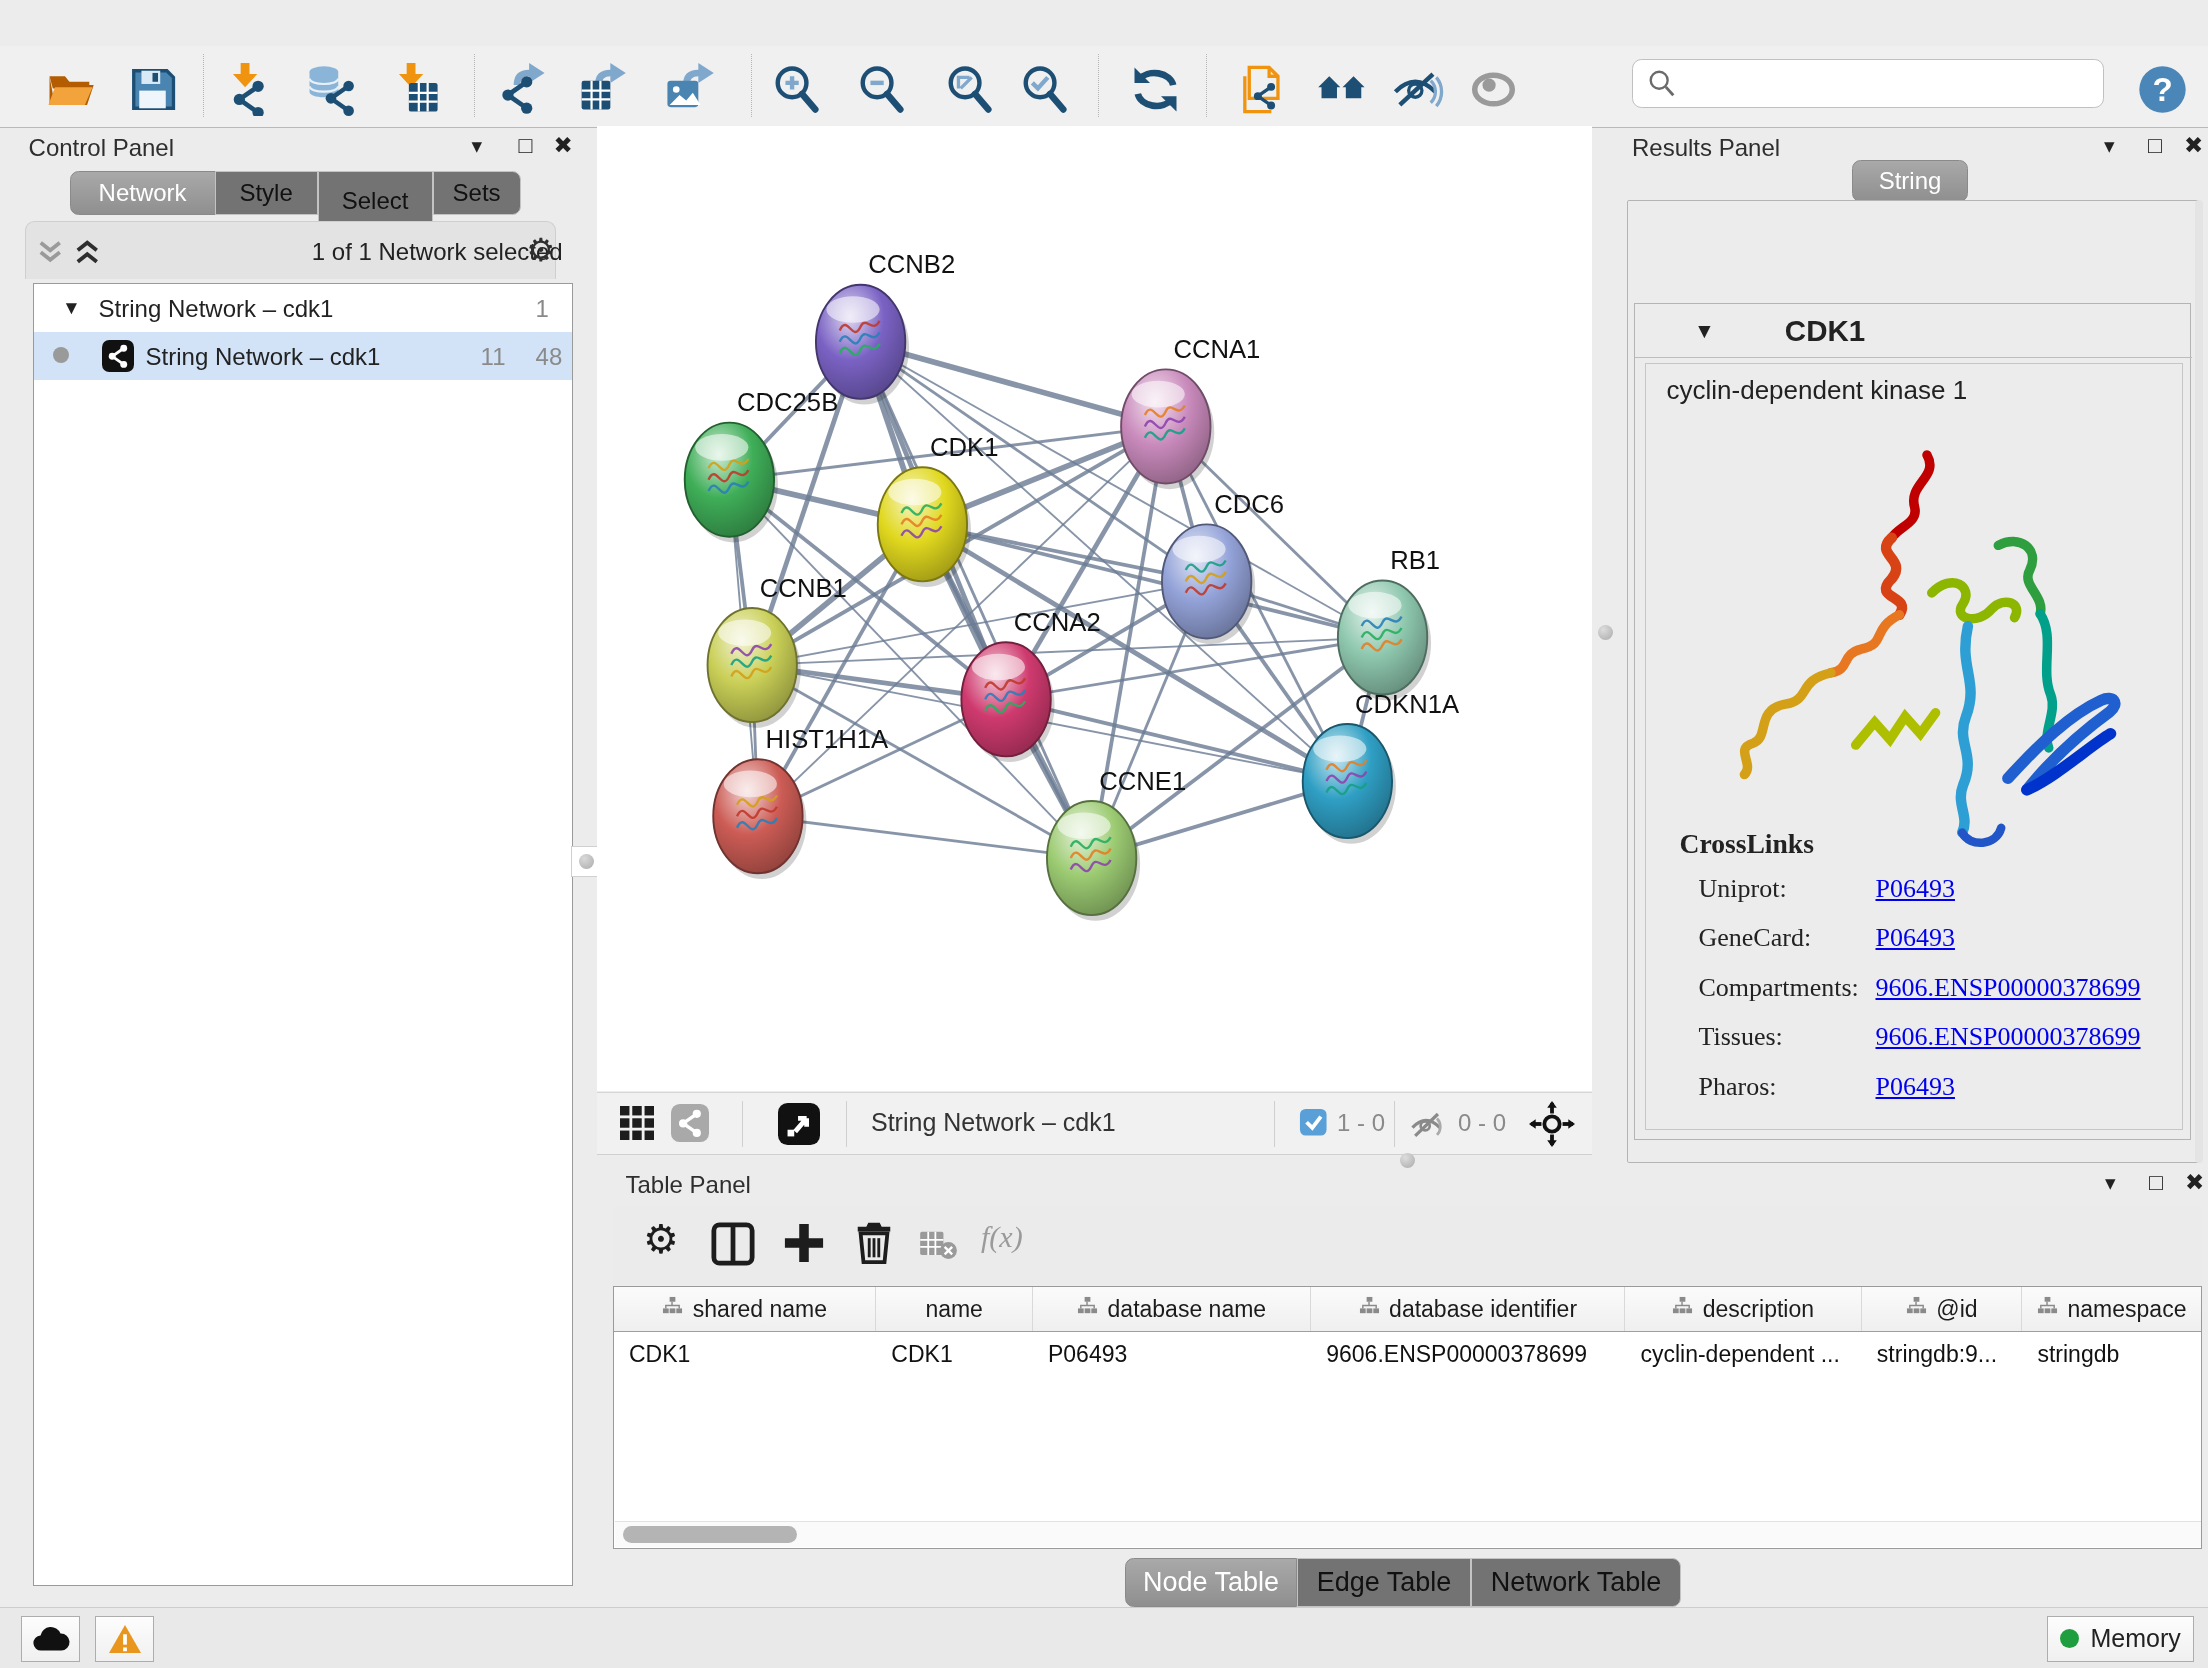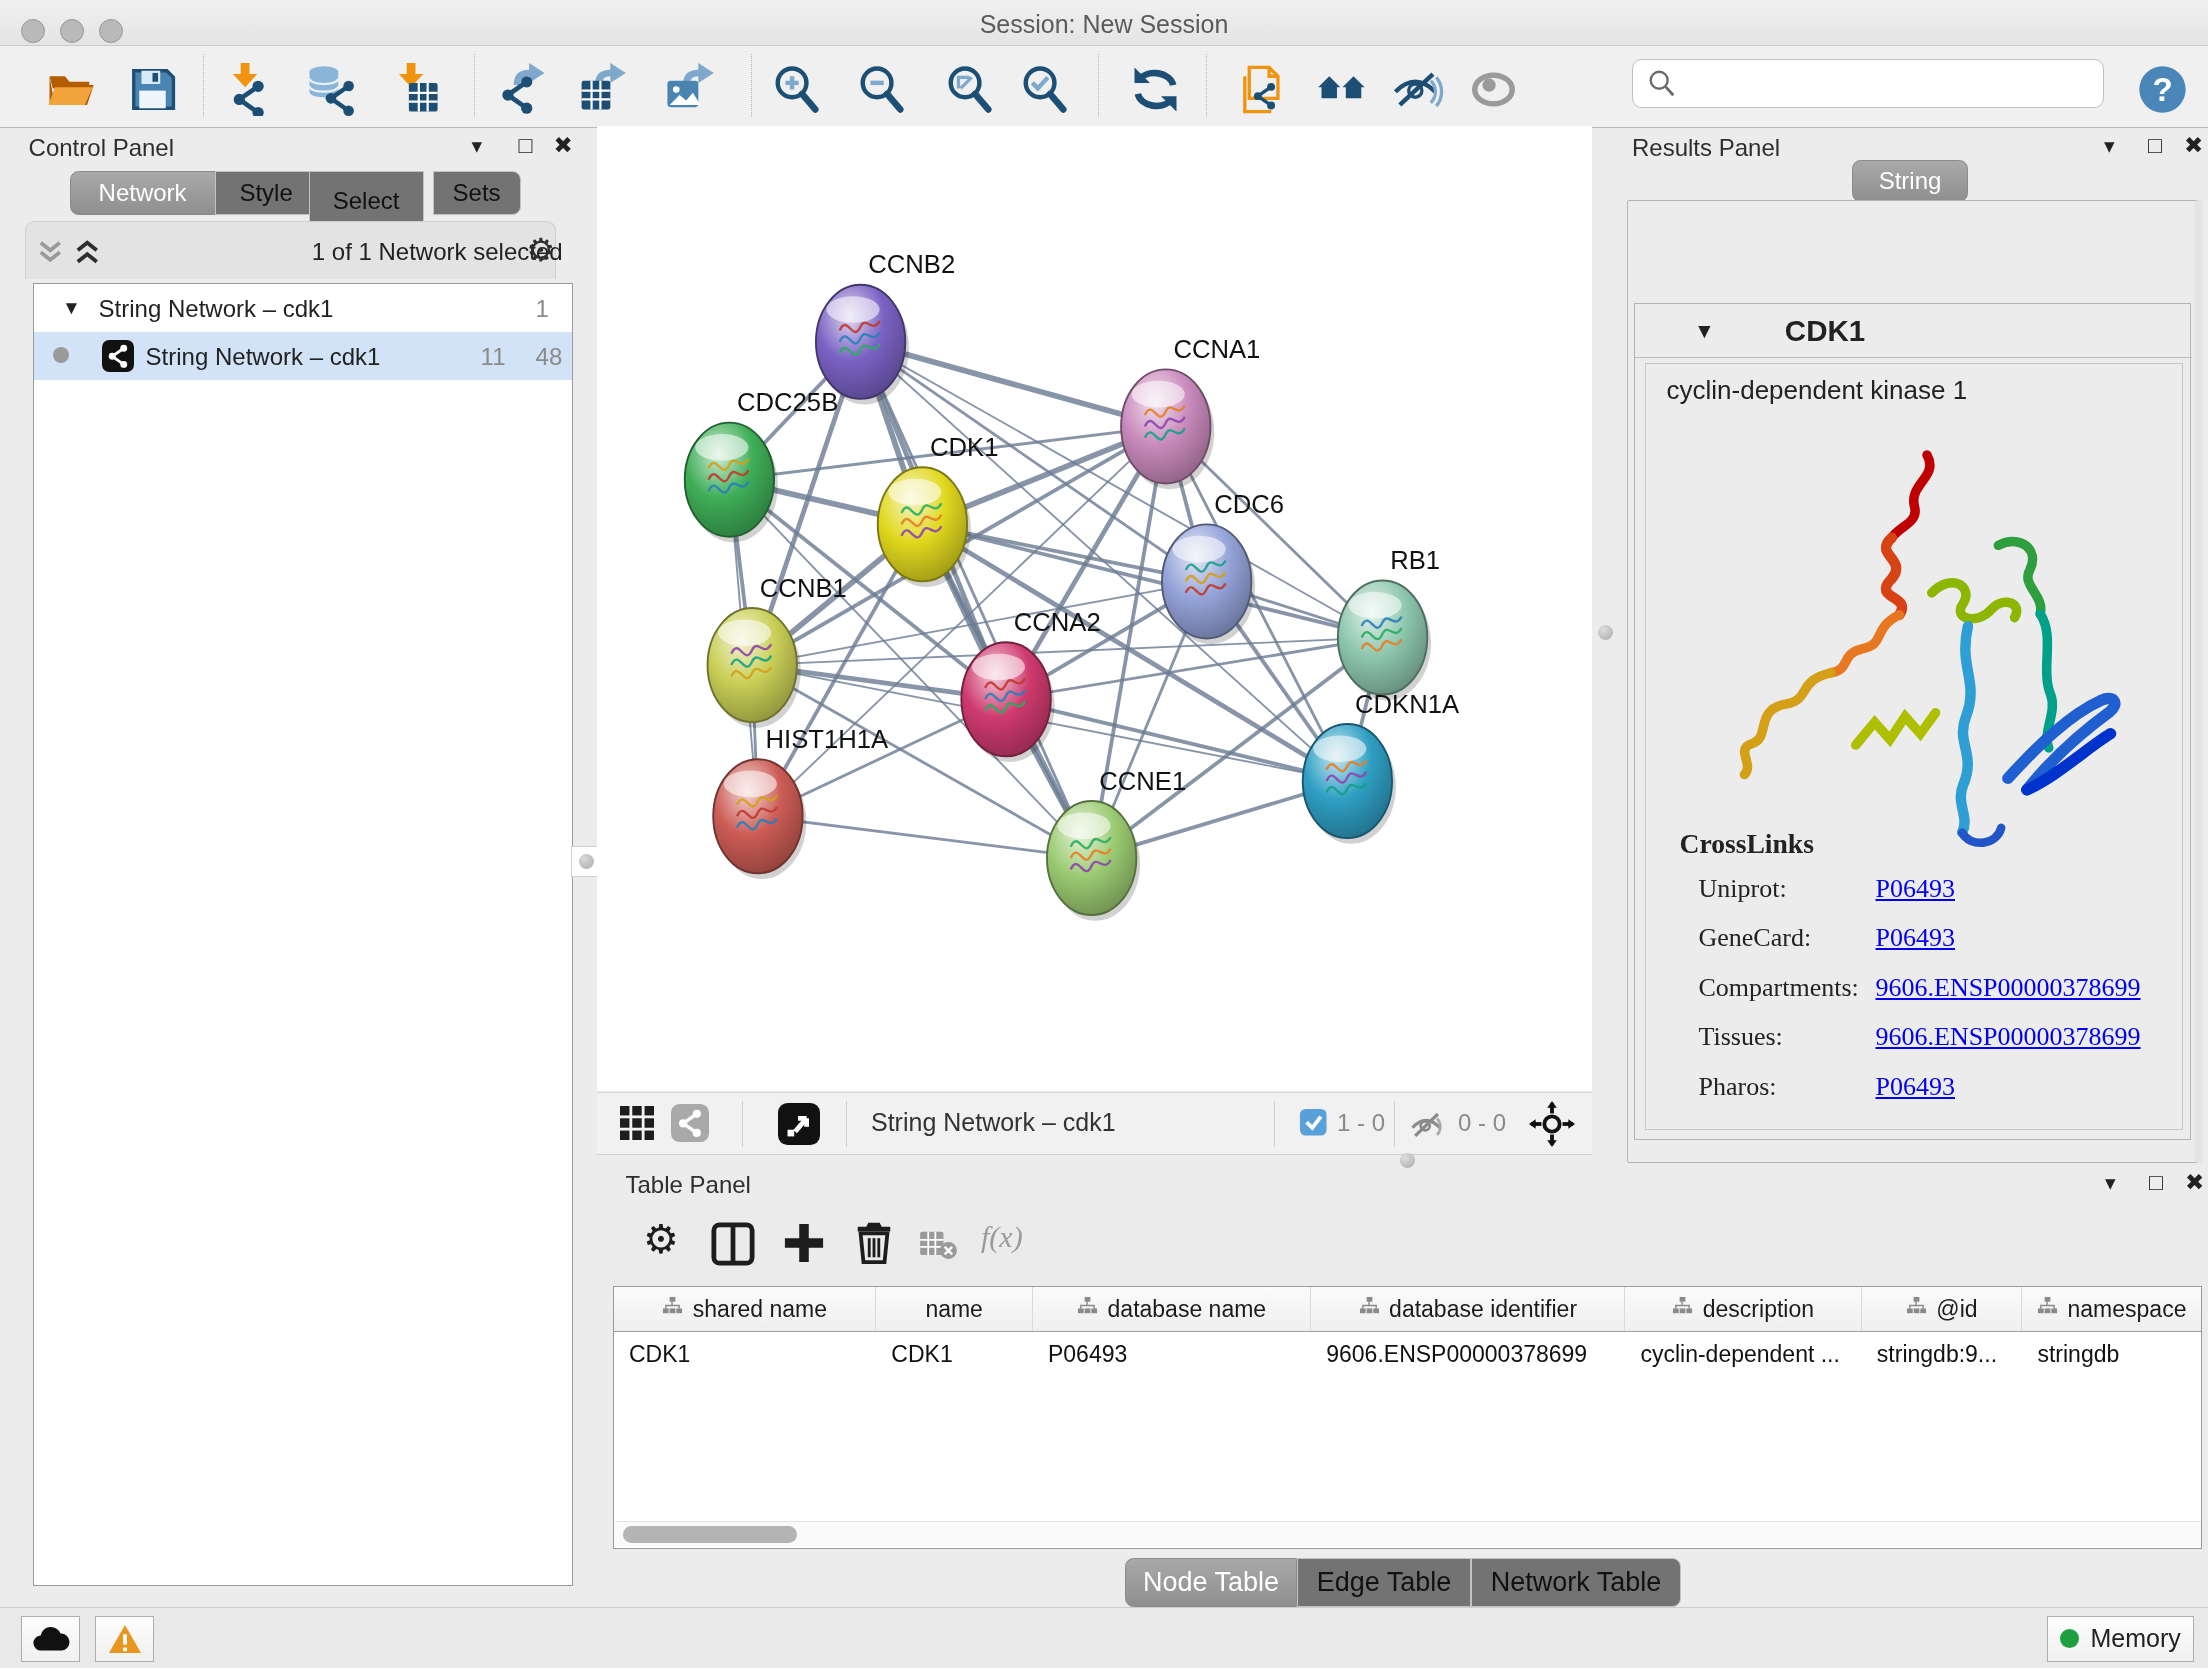--- a/index.html
+++ b/index.html
@@ -78,26 +78,20 @@
       border:1px solid #d0d0d0;display:flex;align-items:center;justify-content:center;}
   .handle i{width:15px;height:15px;border-radius:50%;
       background:radial-gradient(circle at 35% 30%,#d9d9d9,#ababab);}
   .fx{font-family:"Liberation Serif",serif;font-style:italic;font-size:30px;color:#9a9a9a;}
 </style>
 </head>
 <body>
 
 <div class="app">
 
-  <div class="abs titlebar">
-    <span class="tl" style="left:21px"></span>
-    <span class="tl" style="left:60px"></span>
-    <span class="tl" style="left:99px"></span>
-    <div class="wtitle">Session: New Session</div>
-  </div>
 
   <div class="abs toolbar">
     <span class="tbi" style="left:44px">
         <svg viewBox="0 0 48 48" style="width: 100%; height: 100%;">
           <path d="M5 12h14l4 5h18v6H8Z" fill="#b35c00"></path>
           <path d="M5 12v26h34l6-18H12l-4 8Z" fill="#b35c00"></path>
           <path d="M10 22h34l-7 16H4Z" fill="#f2a33c"></path>
         </svg>
       </span>
     <span class="tbi" style="left:126px">
@@ -277,21 +271,21 @@
   </div>
 
   <div class="abs" style="left:7.6px;top:126px;width:555px;height:1474px">
     <span class="phead abs" style="left:21px;top:7.6px">Control Panel</span>
     <span class="abs" style="left:464px;top:7.6px;font-size:21px;color:#222">▾</span>
     <span class="abs" style="left:511px;top:5.7px;font-size:23px;color:#222">□</span>
     <span class="abs" style="left:546px;top:5.7px;font-size:23px;color:#222">✖</span>
 
     <div class="segbtn segsel" style="left:62px;top:45px;width:146px;height:44px;border-radius:8.6px 0 0 8.6px">Network</div>
     <div class="segbtn" style="left:207px;top:45px;width:103px;height:44px">Style</div>
-    <div class="segbtn" style="left:301px;top:45px;width:115px;height:60px">Select</div>
+    <div class="segbtn" style="left:310px;top:45px;width:115px;height:60px">Select</div>
     <div class="segbtn" style="left:425px;top:45px;width:88px;height:44px;border-radius:0 8.6px 8.6px 0">Sets</div>
 
     <div class="abs" style="left:17px;top:95px;width:529px;height:57px;background:#e3e3e3;border:1px solid #cfcfcf;border-radius:9.5px 9.5px 0 0;border-bottom:none"></div>
     <span class="abs" style="left:28.5px;top:112px;width:28.5px;height:28.5px"><svg viewBox="0 0 30 30" style="width: 100%; height: 100%;">
           <path d="M5 5l10 8 10-8M5 15l10 8 10-8" stroke="#9a9a9a" stroke-width="4" fill="none"></path>
         </svg></span>
     <span class="abs" style="left:65px;top:112px;width:28.5px;height:28.5px"><svg viewBox="0 0 30 30" style="width: 100%; height: 100%;">
           <path d="M5 13 15 5l10 8M5 25l10-8 10 8" stroke="#2e2e2e" stroke-width="4" fill="none"></path>
         </svg></span>
     <span class="abs" style="left:0;top:112px;width:555px;text-align:right;font-size:24px">1 of 1 Network selected</span>

